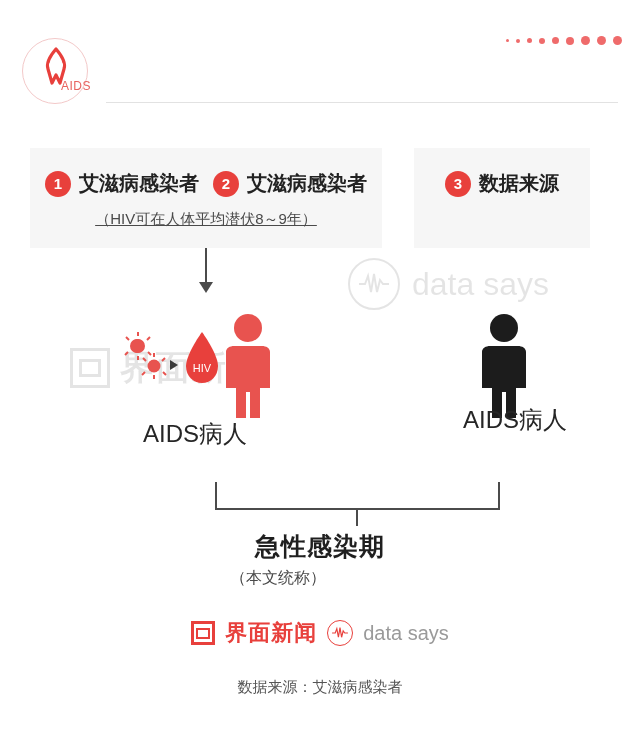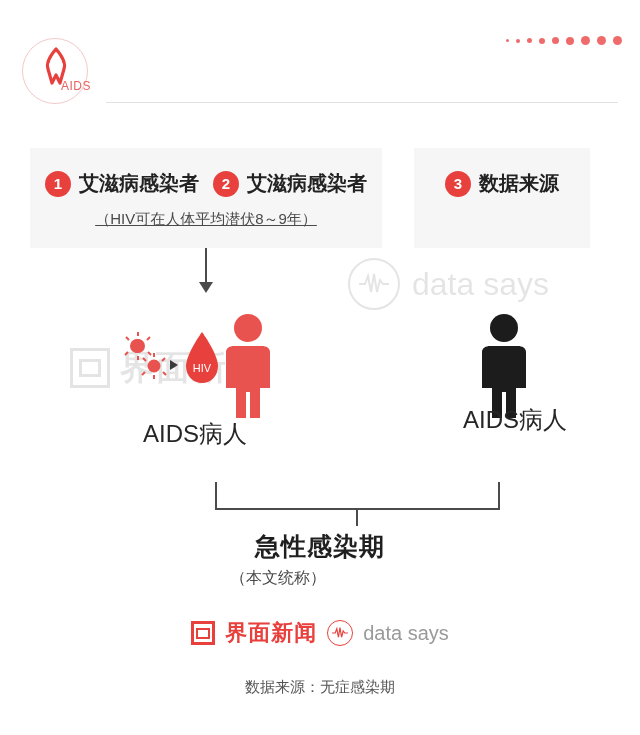--- a/index.html
+++ b/index.html
@@ -410,13 +410,13 @@
     </div>
   <div class="fb-name">界面新闻</div>
   <div class="fb-circle">
     <svg width="18" height="14" viewBox="0 0 34 24">
       <path d="M2 12 H8 L11 4 L14 20 L17 2 L20 20 L23 8 L26 12 H32" fill="none" stroke="#e8403c" stroke-width="2.2"></path>
     </svg>
   </div>
   <div class="fb-data">data says</div>
 </div>
 
-<div class="source">数据来源：无症感染期</div>
+<div class="source">数据来源：艾滋病感染者</div>
 
 </body></html>

